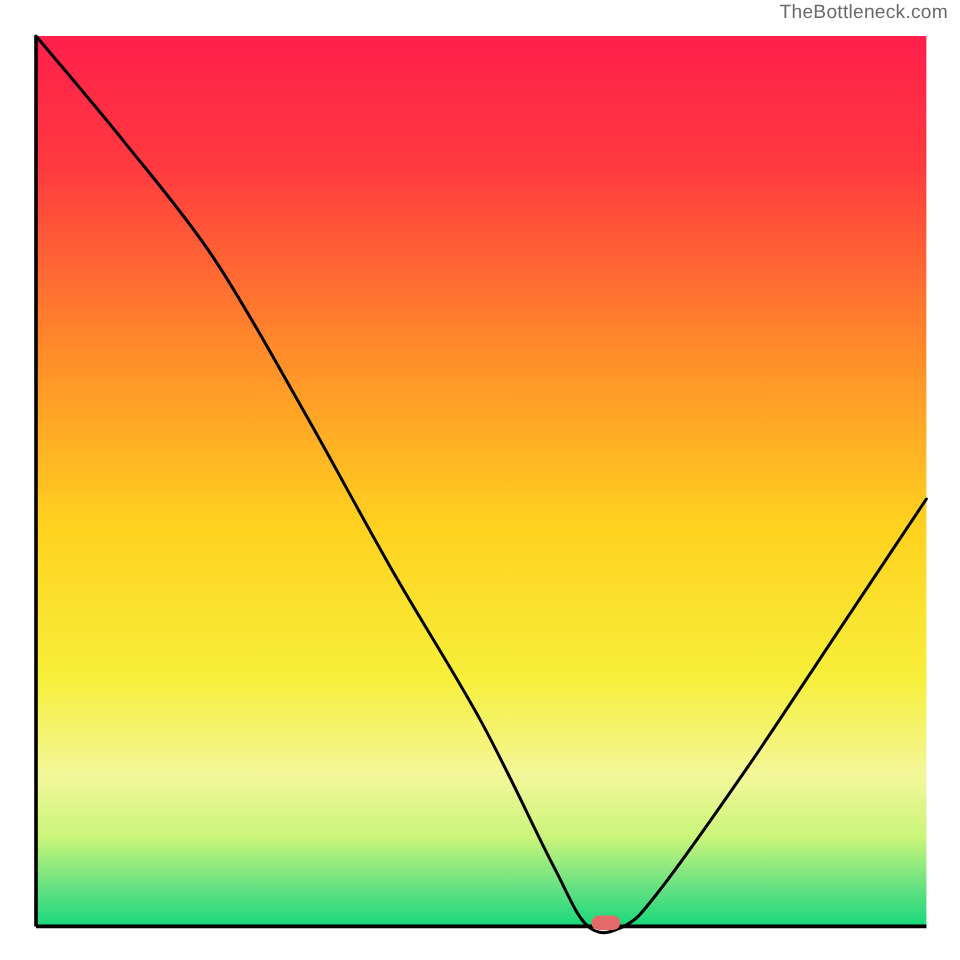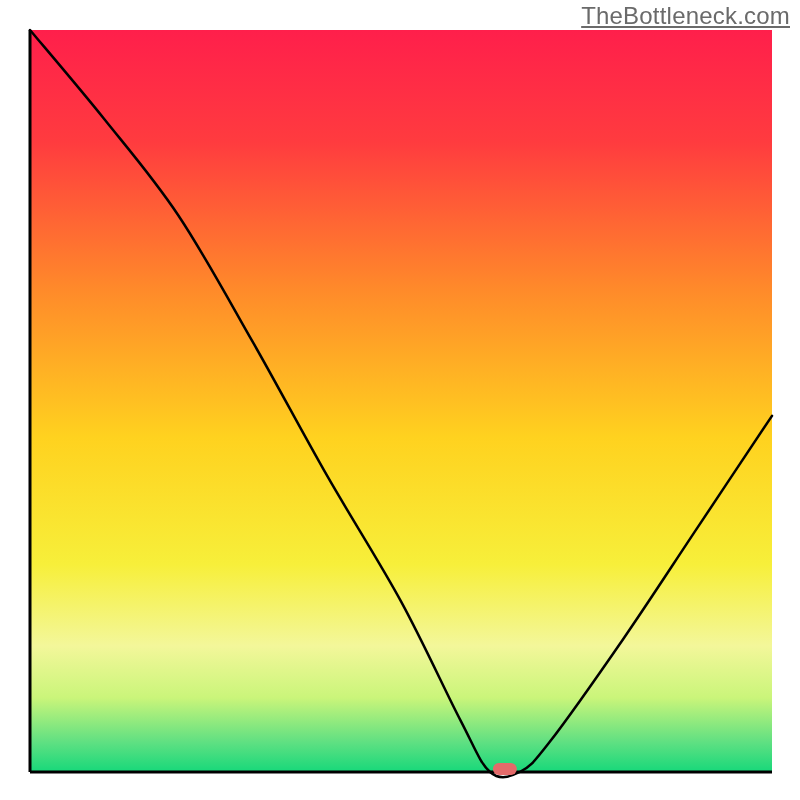--- a/index.html
+++ b/index.html
@@ -12,25 +12,24 @@
   }
   .frame {
     position: relative;
     width: 800px;
     height: 800px;
   }
   .watermark {
     position: absolute;
     top: 2px;
     right: 10px;
-    font-size: 24px;
+    font-size: 16px;
     font-weight: 500;
     color: #6a6a6a;
     letter-spacing: 0.2px;
-    text-decoration: underline;
   }
   svg {
     position: absolute;
     left: 0;
     top: 0;
   }
 </style>
 </head>
 <body>
 

